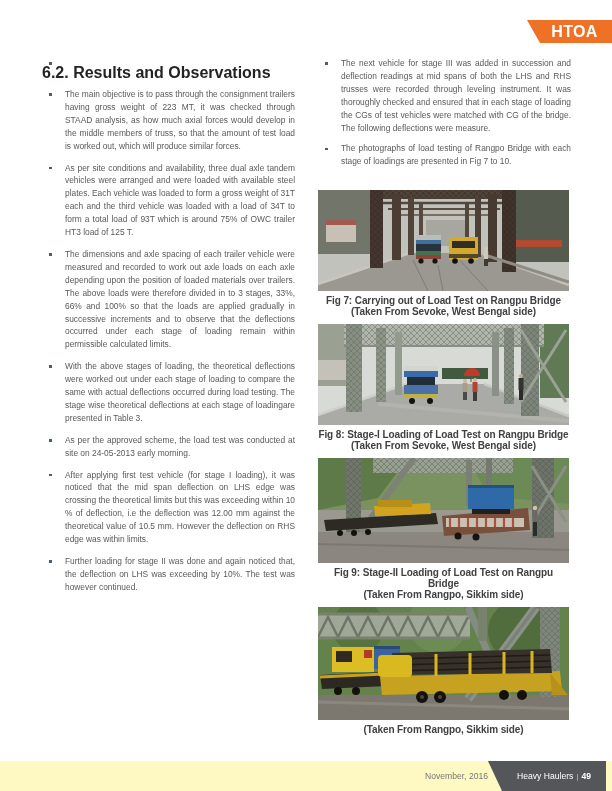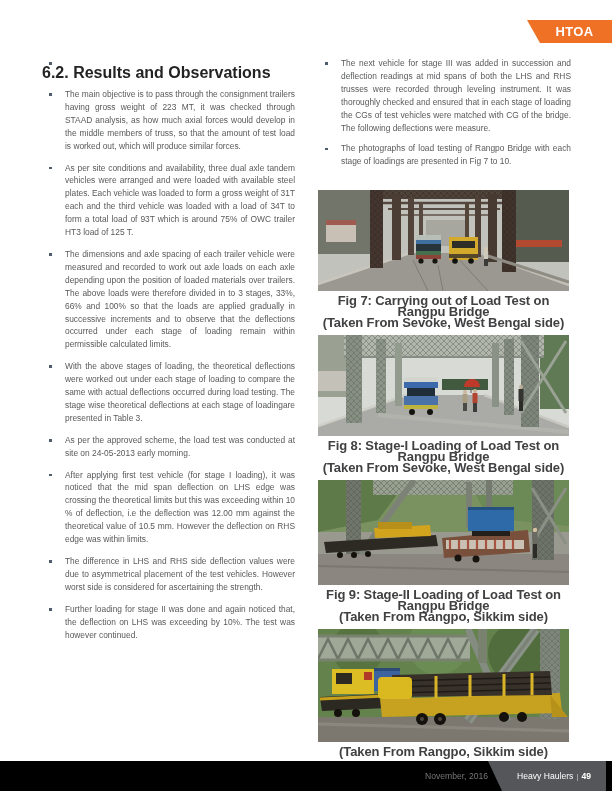--- a/index.html
+++ b/index.html
@@ -4,21 +4,21 @@
 <style>
   html,body{margin:0;padding:0;background:#ffffff;}
   .page{
     position:relative;width:612px;height:791px;background:#ffffff;overflow:hidden;
     font-family:"Liberation Sans",sans-serif;color:#58595b;
   }
   
   .badge{
     position:absolute;top:20px;left:527px;width:85px;height:23px;background:#ee7125;
     clip-path:polygon(0 0,100% 0,100% 100%,13px 100%);
-    color:#ffffff;font-weight:bold;font-size:13px;letter-spacing:.4px;
+    color:#ffffff;font-weight:bold;font-size:16px;letter-spacing:.4px;
     display:flex;align-items:center;justify-content:center;padding-left:10px;box-sizing:border-box;
   }
   
   .col{position:absolute;top:57px;width:253px;}
   .col-left{left:42px;}
   .col-right{left:318px;}
   .b{
     position:relative;padding-left:23px;margin:0 0 9px 0;
     font-size:8.4px;line-height:12.9px;text-align:justify;color:#58595b;
   }
@@ -26,24 +26,24 @@
     position:absolute;left:7px;top:5.2px;width:3.2px;height:2.6px;background:#4e5d6b;
   }
   .heading{
     font-size:16px;line-height:12px;font-weight:bold;color:#232323;margin:10px 0 9px 0;
   }
   
   figure{margin:0 0 0 0;padding:0;width:251px;}
   .photo{display:block;width:251px;}
   figcaption{
     text-align:center;font-weight:bold;color:#414042;
-    font-size:13px;line-height:11px;margin:4px 0 7px 0;letter-spacing:-.1px;
+    font-size:10px;line-height:11px;margin:4px 0 7px 0;letter-spacing:-.1px;
   }
   
-  .footer{position:absolute;left:0;top:761px;width:612px;height:30px;background:#000000;}
+  .footer{position:absolute;left:0;top:761px;width:612px;height:30px;background:#fef9c3;}
   .footer-date{
     position:absolute;right:124px;top:0;height:30px;line-height:30px;
     font-size:8.6px;color:#76777a;
   }
   .footer-block{
     position:absolute;left:488px;top:0;width:118px;height:30px;background:#55565a;
     clip-path:polygon(0 0,100% 0,100% 100%,14px 100%);
     color:#ffffff;font-size:8.6px;line-height:30px;text-align:center;
     padding-left:14px;box-sizing:border-box;
   }
@@ -80,24 +80,20 @@
       <span class="mk"></span>
       <span>With the above stages of loading, the theoretical deflections were worked out under each stage of loading to compare the same with actual deflections occurred during load testing. The stage wise theoretical deflections at each stage of loadingare presented in Table 3.</span>
     </div>
     <div class="b">
       <span class="mk"></span>
       <span>As per the approved scheme, the load test was conducted at site on 24-05-2013 early morning.</span>
     </div>
     <div class="b">
       <span class="mk"></span>
       <span>After applying first test vehicle (for stage I loading), it was noticed that the mid span deflection on LHS edge was crossing the theoretical limits but this was exceeding within 10 % of deflection, i.e the deflection was 12.00 mm against the theoretical value of 10.5 mm. However the deflection on RHS edge was within limits.</span>
-    </div>
-    <div class="b">
-      <span class="mk"></span>
-      <span>The difference in LHS and RHS side deflection values were due to asymmetrical placement of the test vehicles. However worst side is considered for ascertaining the strength.</span>
     </div>
     <div class="b">
       <span class="mk"></span>
       <span>Further loading for stage II was done and again noticed that, the deflection on LHS was exceeding by 10%. The test was however continued.</span>
     </div>
   </div>
 
   <div class="col col-right">
     <div class="b" style="margin-bottom:8px">
       <span class="mk"></span>

